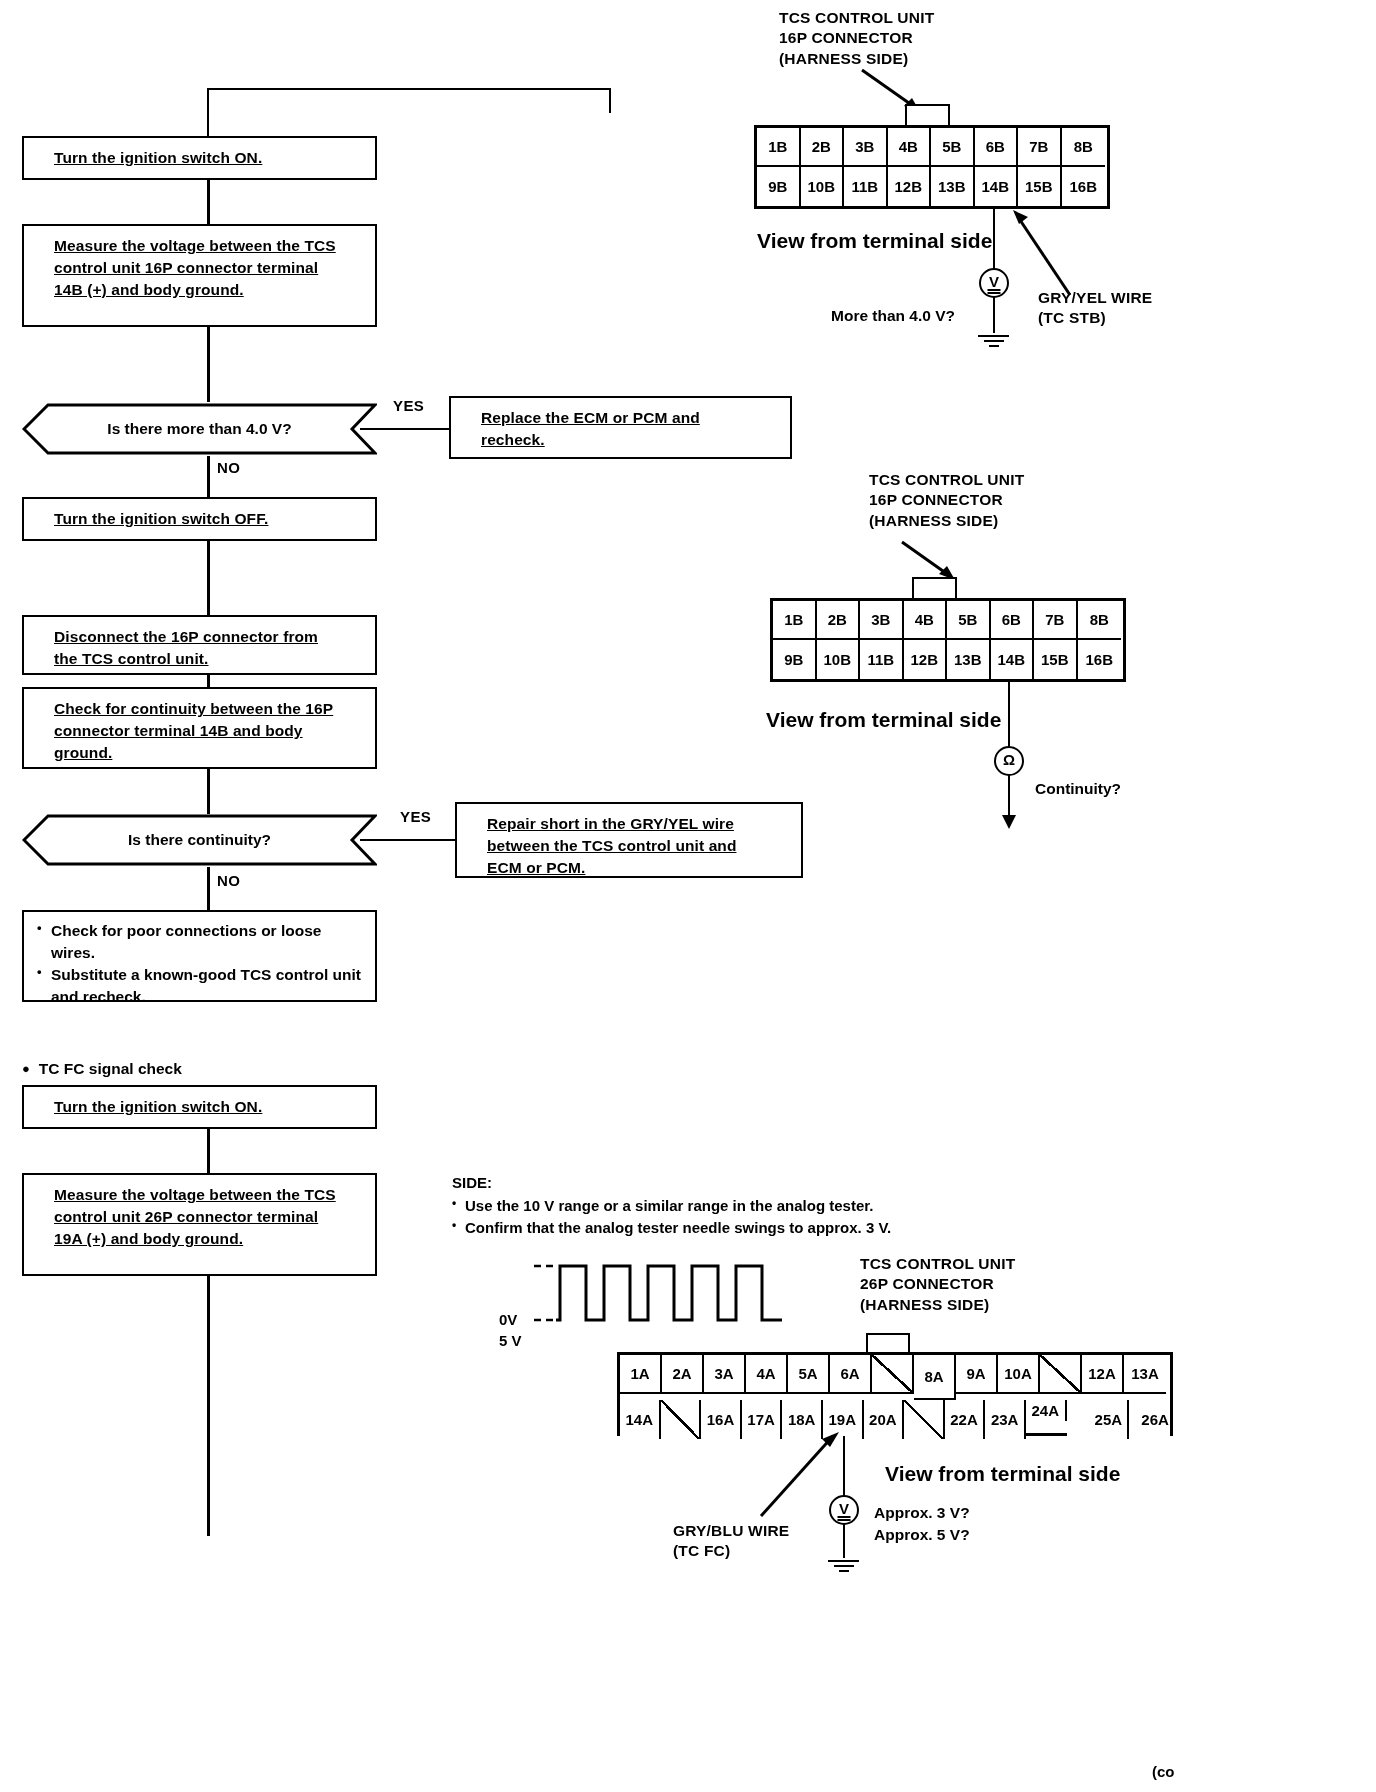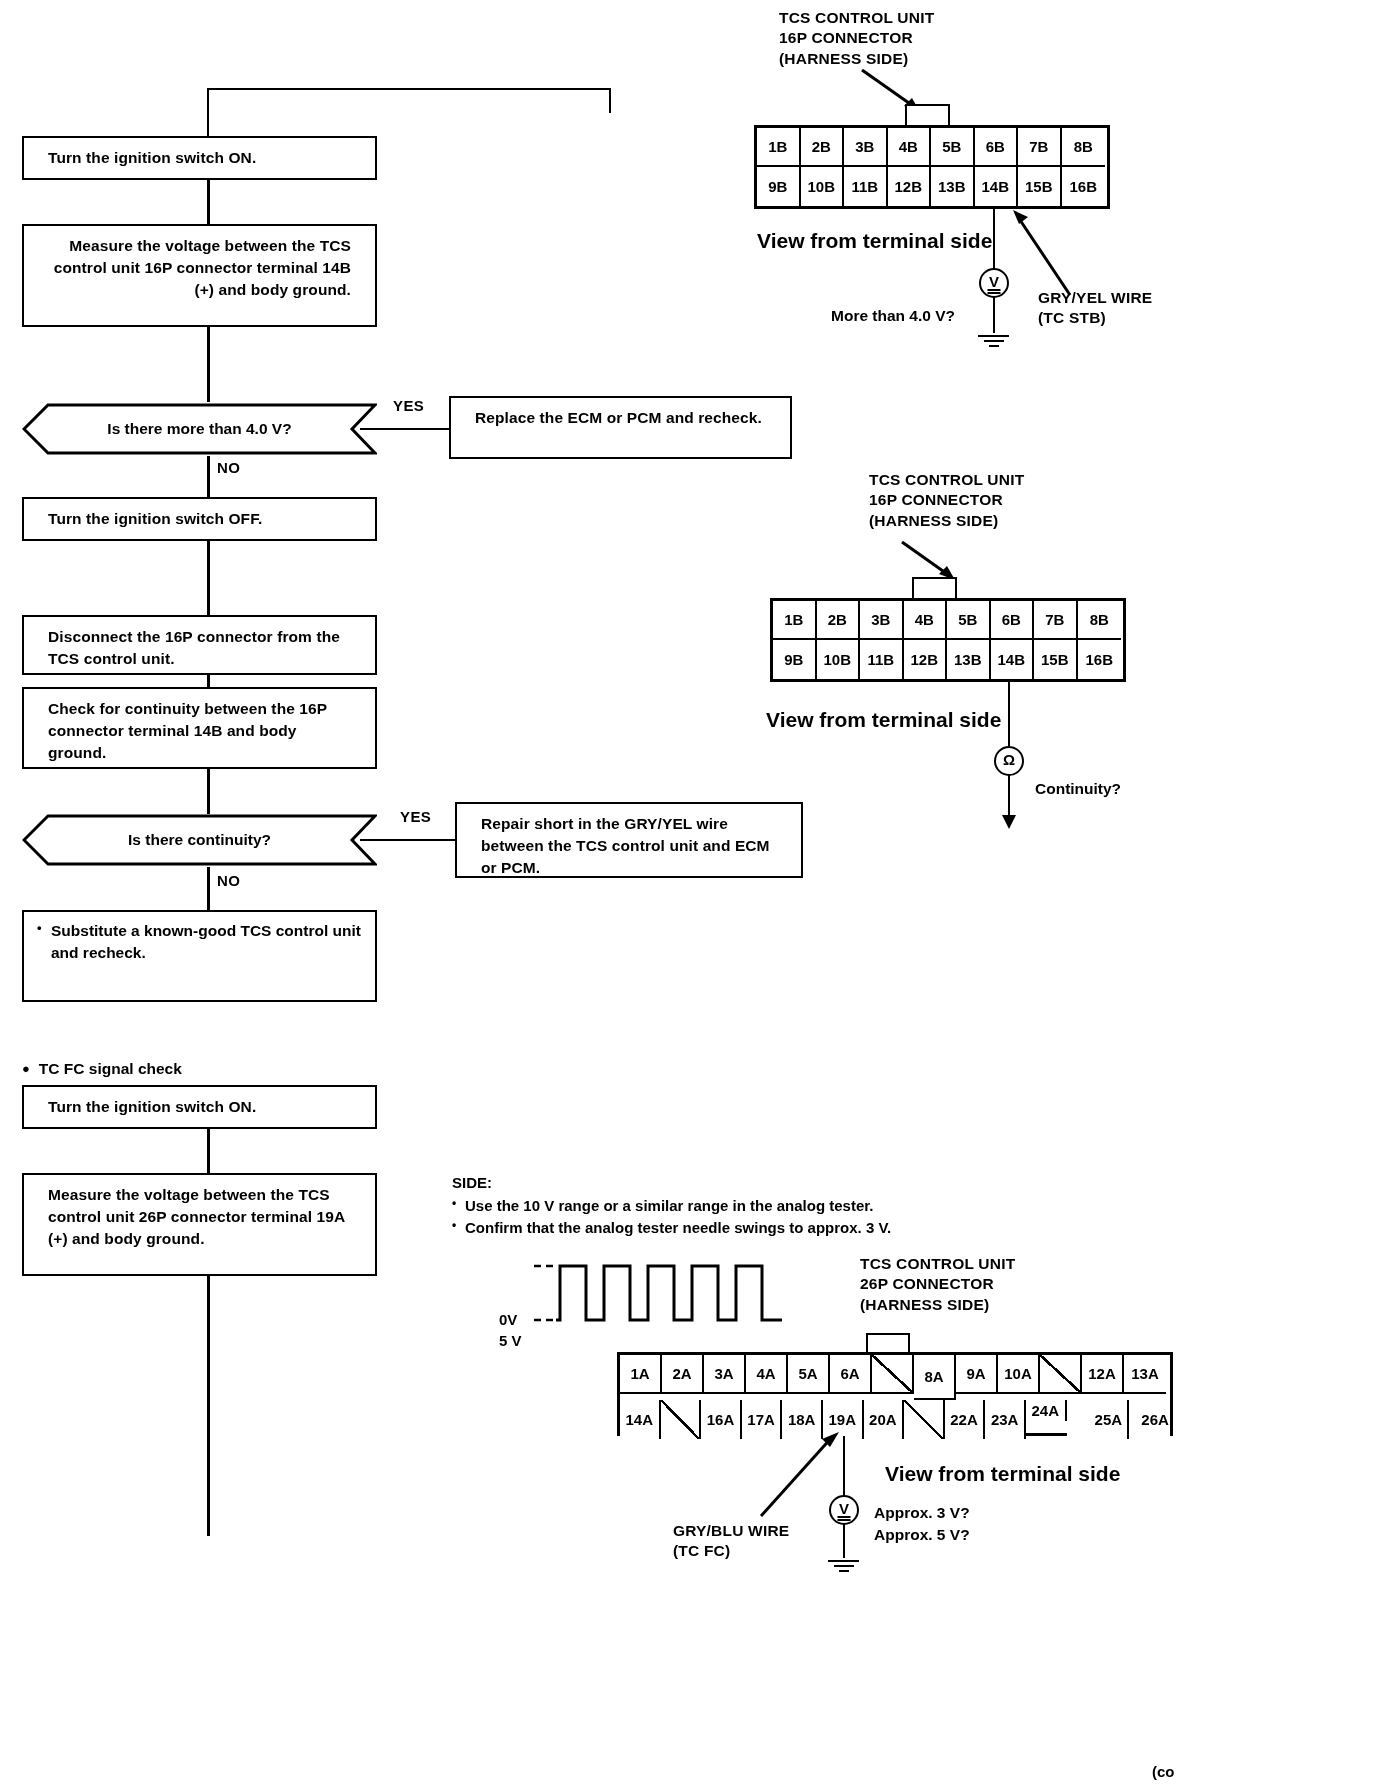--- a/index.html
+++ b/index.html
@@ -4,22 +4,22 @@
 <style>
   html,body{margin:0;padding:0;background:#fff;}
   body{width:1376px;height:1792px;position:relative;
        font-family:"Liberation Sans","DejaVu Sans",sans-serif;color:#000;
        -webkit-font-smoothing:none;}
   .abs{position:absolute;}
 
   
   .fbox{position:absolute;border:2.5px solid #000;background:#fff;
         box-sizing:border-box;}
-  .fbox .txt{padding:9px 24px;font-size:15.5px;line-height:1.42;font-weight:600;
-             letter-spacing:.1px;}
+  .fbox .txt{padding:9px 30px;font-size:15.5px;line-height:1.42;font-weight:600;
+             letter-spacing:.1px;text-decoration:underline;}
   .fbox.bold .txt{font-weight:800;}
   .fbox.light .txt{font-weight:600;}
 
   
   .hex{position:absolute;box-sizing:border-box;}
   .hex svg{position:absolute;left:0;top:0;}
   .hex .hexlabel{position:absolute;left:0;top:0;width:100%;height:100%;
                  display:flex;align-items:center;justify-content:center;
                  font-size:15.5px;font-weight:600;}
 
@@ -148,21 +148,21 @@
 
 <div class="thin-h" style="left:207px;top:88px;width:404px;"></div>
 <div class="thin-v" style="left:609px;top:88px;height:25px;"></div>
 <div class="thin-v" style="left:207px;top:88px;height:50px;"></div>
 
 <div class="fbox light" style="left:22px;top:136px;width:355px;height:44px;">
   <div class="txt">Turn the ignition switch ON.</div>
 </div>
 <div class="vline" style="left:207px;top:180px;height:44px;"></div>
 
-<div class="fbox bold" style="left:22px;top:224px;width:355px;height:103px;text-align:right;">
+<div class="fbox bold" style="left:22px;top:224px;width:355px;height:103px;">
   <div class="txt">Measure the voltage between the TCS control unit 16P connector terminal 14B (+) and body ground.</div>
 </div>
 <div class="vline" style="left:207px;top:327px;height:75px;"></div>
 
 <div class="hex" style="left:22px;top:402px;width:355px;height:54px;">
   <svg width="355" height="54">
     <polygon points="2,27 26,3 353,3 330,27 353,51 26,51" fill="#fff" stroke="#000" stroke-width="3"></polygon>
   </svg>
   <div class="hexlabel">Is there more than 4.0 V?</div>
 </div>
@@ -202,20 +202,21 @@
 
 <div class="fbox bold" style="left:455px;top:802px;width:348px;height:76px;">
   <div class="txt">Repair short in the GRY/YEL wire between the TCS control unit and ECM or PCM.</div>
 </div>
 
 <div class="vline" style="left:207px;top:867px;height:45px;"></div>
 <div class="branchlbl" style="left:217px;top:872px;">NO</div>
 
 <div class="fbox" style="left:22px;top:910px;width:355px;height:92px;">
   <div class="bullets">
+    <div>Check for poor connections or loose wires.</div>
     <div>Substitute a known-good TCS control unit and recheck.</div>
   </div>
 </div>
 
 <div class="sechead" style="left:22px;top:1060px;">TC FC signal check</div>
 
 <div class="fbox light" style="left:22px;top:1085px;width:355px;height:44px;">
   <div class="txt">Turn the ignition switch ON.</div>
 </div>
 <div class="vline" style="left:207px;top:1129px;height:44px;"></div>

